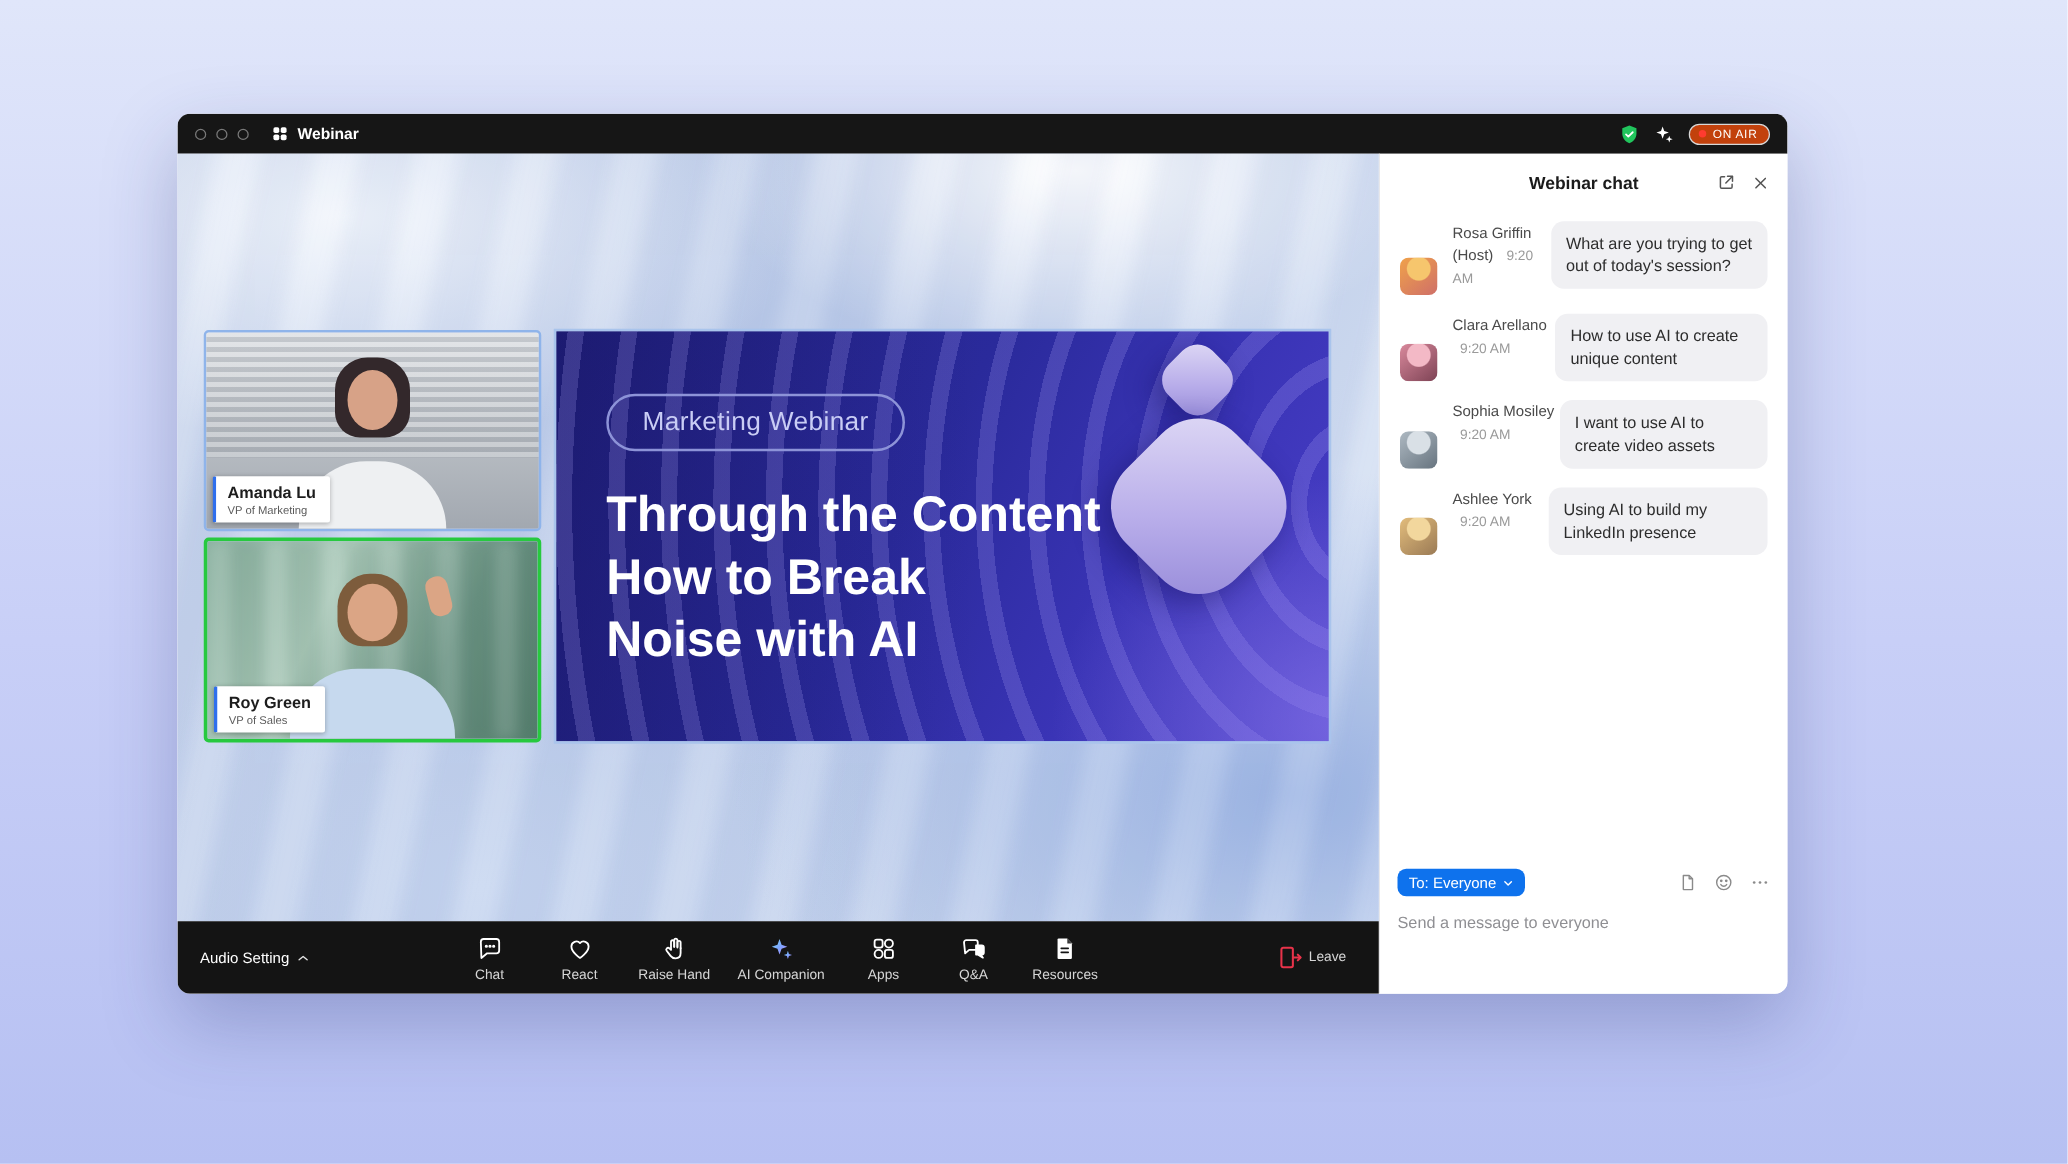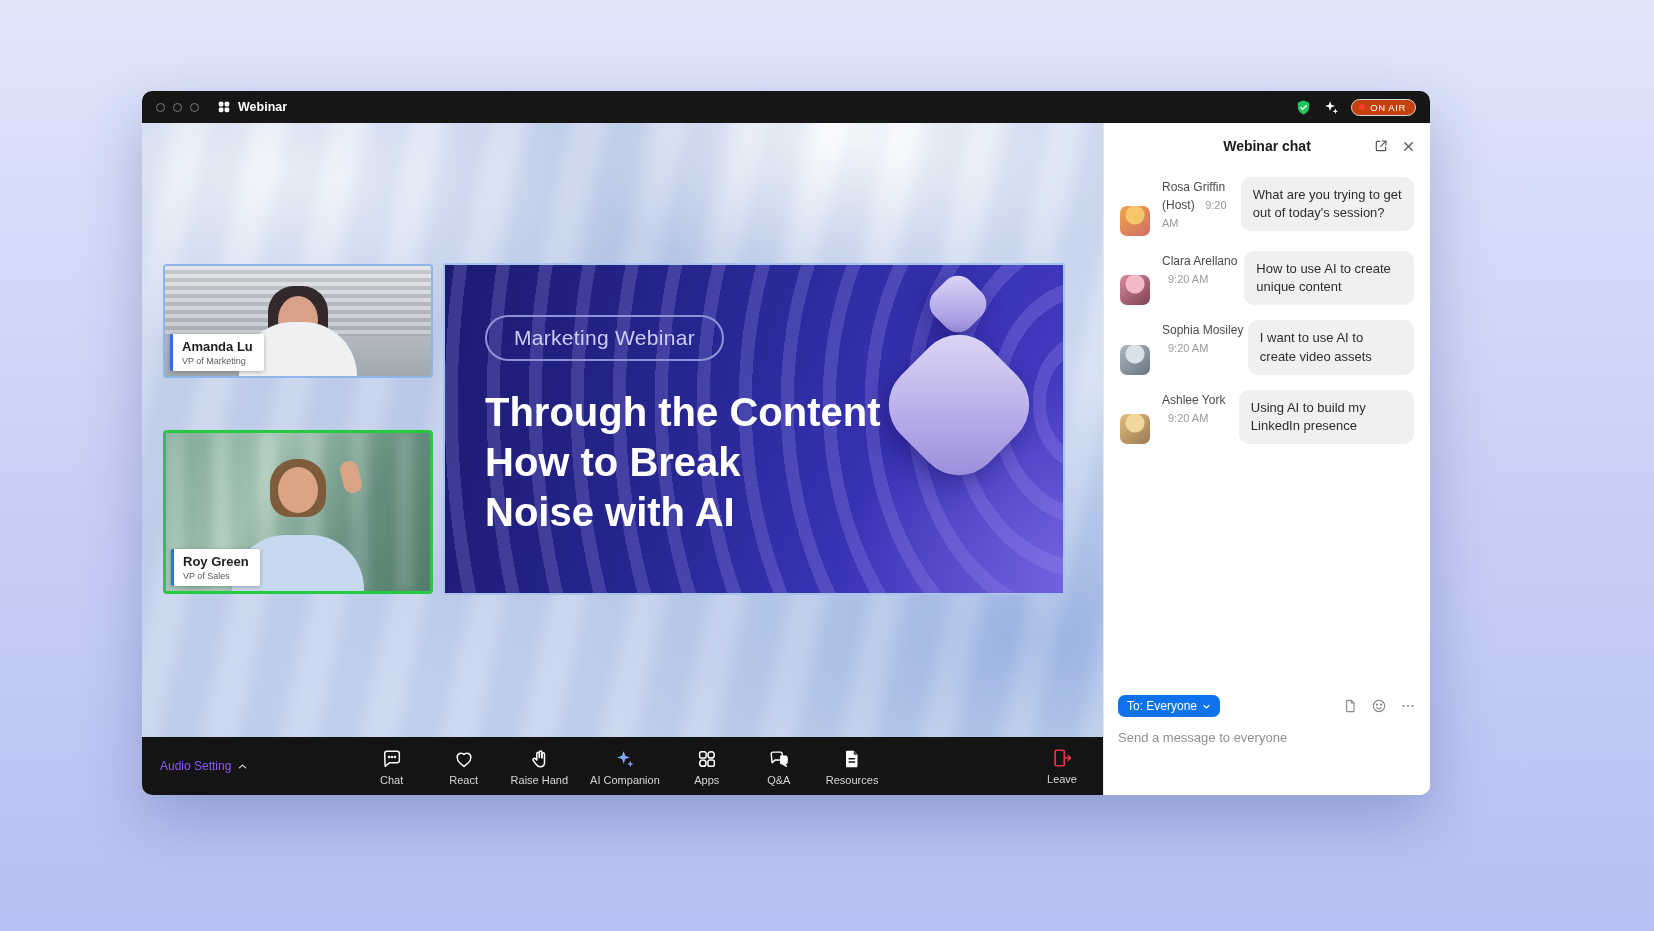--- a/index.html
+++ b/index.html
@@ -52,21 +52,21 @@
   }
   .video-area::after {
     content:""; position:absolute; inset:-40px; opacity:.55;
     background: repeating-linear-gradient(102deg,
       rgba(255,255,255,.28) 0 34px, rgba(130,150,200,.16) 34px 78px);
     filter: blur(7px);
   }
 
   
   .tile { position:absolute; border-radius:4px; overflow:hidden; z-index:3; }
-  .tile-amanda { left:21px; top:141px; width:270px; height:114px; border:2px solid #8fb4ea; }
+  .tile-amanda { left:21px; top:141px; width:270px; height:161px; border:2px solid #8fb4ea; }
   .tile-roy    { left:21px; top:307px; width:270px; height:164px; border:3px solid #27c93f; }
   .tile-bg { position:absolute; inset:0; }
   .bg-amanda { background:linear-gradient(180deg,#d9dce0 0%,#b8bdc3 55%,#a2a8b0 100%); }
   .blinds { position:absolute; left:0; right:0; top:0; height:64%; opacity:.45;
     background:repeating-linear-gradient(180deg, rgba(255,255,255,.6) 0 4px, rgba(105,112,122,.4) 4px 8px); }
   .bg-roy { background:linear-gradient(115deg,#88af9e 0%,#abcaba 35%,#6a9383 70%,#547e6d 100%); }
   .roy-streaks { position:absolute; inset:0; opacity:.4;
     background:repeating-linear-gradient(90deg, rgba(255,255,255,.35) 0 18px, rgba(70,100,88,.25) 18px 46px);
     filter:blur(5px); }
   .person { position:absolute; left:0; right:0; bottom:0; top:0; }
@@ -102,26 +102,26 @@
   .gem-large { left:452px; top:78px; width:124px; height:124px; }
   .slide-badge { position:absolute; left:40px; top:50px; display:inline-block;
     border:2px solid #8d93d8; color:#c9cdf5; border-radius:999px;
     padding:9px 27px; font-size:21px; letter-spacing:.3px; }
   .slide-title { position:absolute; left:40px; top:122px; color:#fff;
     font-size:40px; font-weight:700; line-height:1.25; }
 
   
   .toolbar { flex:0 0 58px; background:#141414; display:flex; align-items:center; position:relative; z-index:4; }
   .audio-setting { position:absolute; left:18px; display:flex; align-items:center; gap:6px;
-    color:#8b5cf6; font-size:12px; cursor:default; }
+    color:#ffffff; font-size:12px; cursor:default; }
   .toolbar-center { margin:0 auto; display:flex; gap:14px; align-items:flex-start; }
   .tb-btn { min-width:58px; display:flex; flex-direction:column; align-items:center; gap:4px; padding:4px 4px 2px; }
   .tb-btn .ic { height:22px; display:flex; align-items:center; }
   .tb-btn .lb { font-size:11px; color:#d6d6d6; white-space:nowrap; }
-  .leave-btn { position:absolute; right:26px; display:flex; flex-direction:column; align-items:center; gap:4px; }
+  .leave-btn { position:absolute; right:26px; display:flex; flex-direction:row; align-items:center; gap:4px; }
   .leave-btn .lb { font-size:11px; color:#d6d6d6; }
 
   
   .chat-panel { width:327px; background:#fff; display:flex; flex-direction:column; border-left:1px solid #e7e7ea; }
   .chat-header { flex:0 0 46px; position:relative; display:flex; align-items:center; justify-content:center; }
   .chat-title { font-size:14px; font-weight:700; color:#1b1b1b; }
   .chat-header-icons { position:absolute; right:14px; top:0; bottom:0; display:flex; align-items:center; gap:12px; }
   .icon-btn { display:flex; align-items:center; justify-content:center; }
 
   .messages { flex:1; padding:8px 16px 0; overflow:hidden; }

